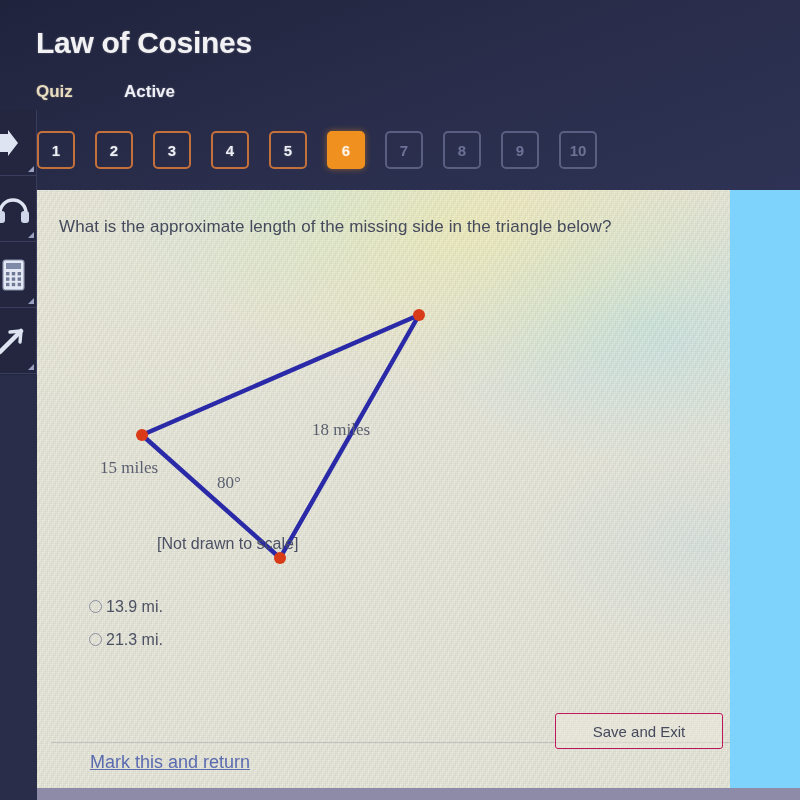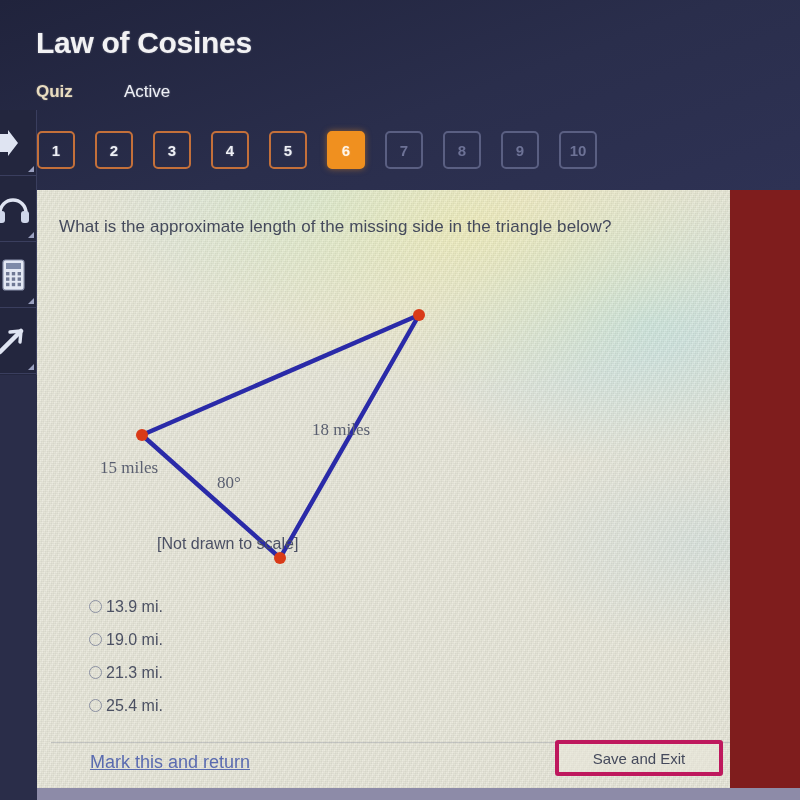--- a/index.html
+++ b/index.html
@@ -11,21 +11,21 @@
     overflow: hidden;
     background: #1e2036;
     font-family: "Liberation Sans", sans-serif;
   }
 
   #screen {
     position: relative;
     width: 800px;
     height: 800px;
     overflow: hidden;
-    background: #7f1d1d;
+    background: #7dd3fc;
   }
 
   
   #header {
     position: absolute;
     left: 0; top: 0;
     width: 800px;
     height: 190px;
     background: linear-gradient(160deg, #20233c 0%, #2a2e4c 55%, #2e3254 100%);
   }
@@ -46,21 +46,21 @@
     font-size: 17px;
     font-weight: bold;
     color: #e8dcc0;
     text-shadow: 0 0 2px rgba(230,210,170,0.4);
   }
 
   #active-label {
     position: absolute;
     left: 124px; top: 82px;
     font-size: 17px;
-    font-weight: normal;
+    font-weight: bold;
     color: #eef0f6;
     text-shadow: 0 0 2px rgba(255,255,255,0.35);
   }
 
   
   #tabs {
     position: absolute;
     left: 37px; top: 131px;
     display: flex;
     gap: 20px;
@@ -238,24 +238,24 @@
   #mark-return {
     position: absolute;
     left: 53px; top: 562px;
     font-size: 18px;
     color: #5a6bb0;
     text-decoration: underline;
   }
 
   #save-exit {
     position: absolute;
-    left: 518px; top: 550px;
+    left: 518px; top: 523px;
     width: 168px;
     height: 36px;
-    border: 4px solid #be185d;
+    border: 1px solid #be185d;
     border-radius: 3px;
     background: rgba(233,232,219,0.55);
     display: flex;
     align-items: center;
     justify-content: center;
     font-size: 15px;
     color: #454a5c;
   }
 
   #next-button {
@@ -378,29 +378,21 @@
 
     <div id="not-to-scale">[Not drawn to scale]</div>
 
     <div id="choices">
       <div class="choice">
         <span class="radio"></span>
         <span class="choice-text">13.9 mi.</span>
       </div>
       <div class="choice">
         <span class="radio"></span>
-        <span class="choice-text">19.0 mi.</span>
-      </div>
-      <div class="choice">
-        <span class="radio"></span>
         <span class="choice-text">21.3 mi.</span>
-      </div>
-      <div class="choice">
-        <span class="radio"></span>
-        <span class="choice-text">25.4 mi.</span>
       </div>
     </div>
 
     <div id="divider"></div>
 
     <a id="mark-return" href="#">Mark this and return</a>
     <div id="save-exit">Save and Exit</div>
     <div id="next-button"></div>
   </div>
 

